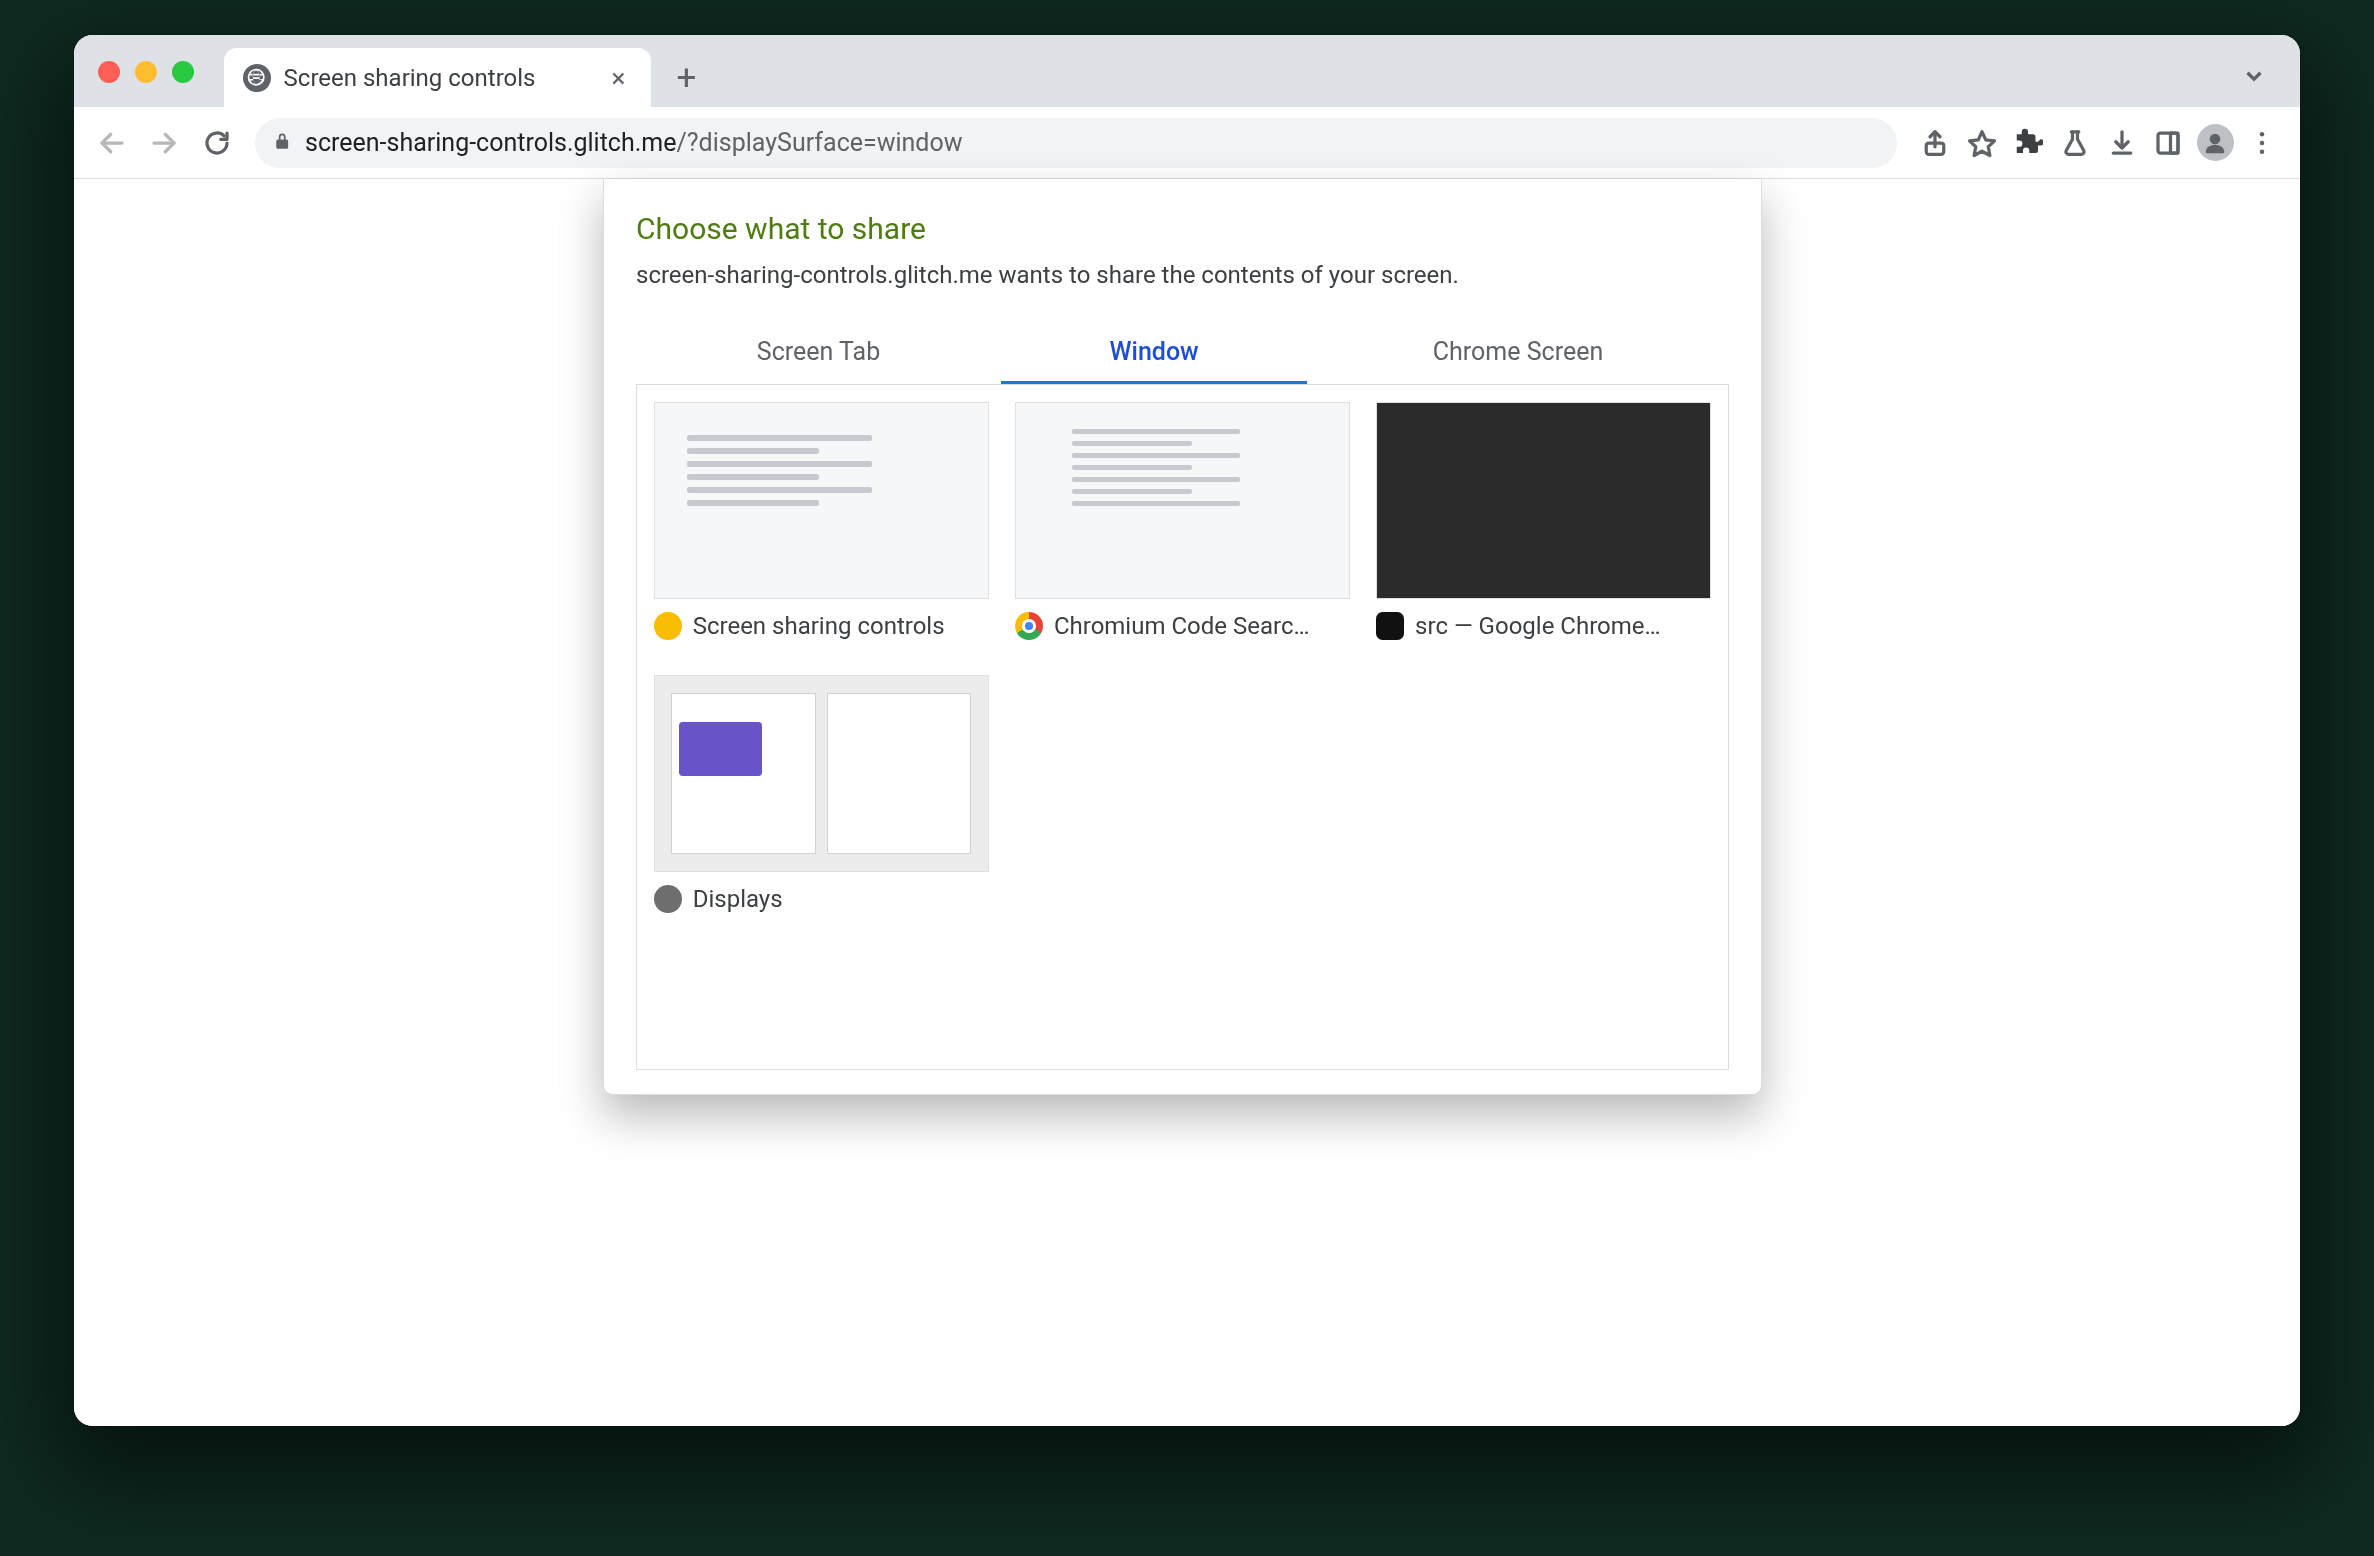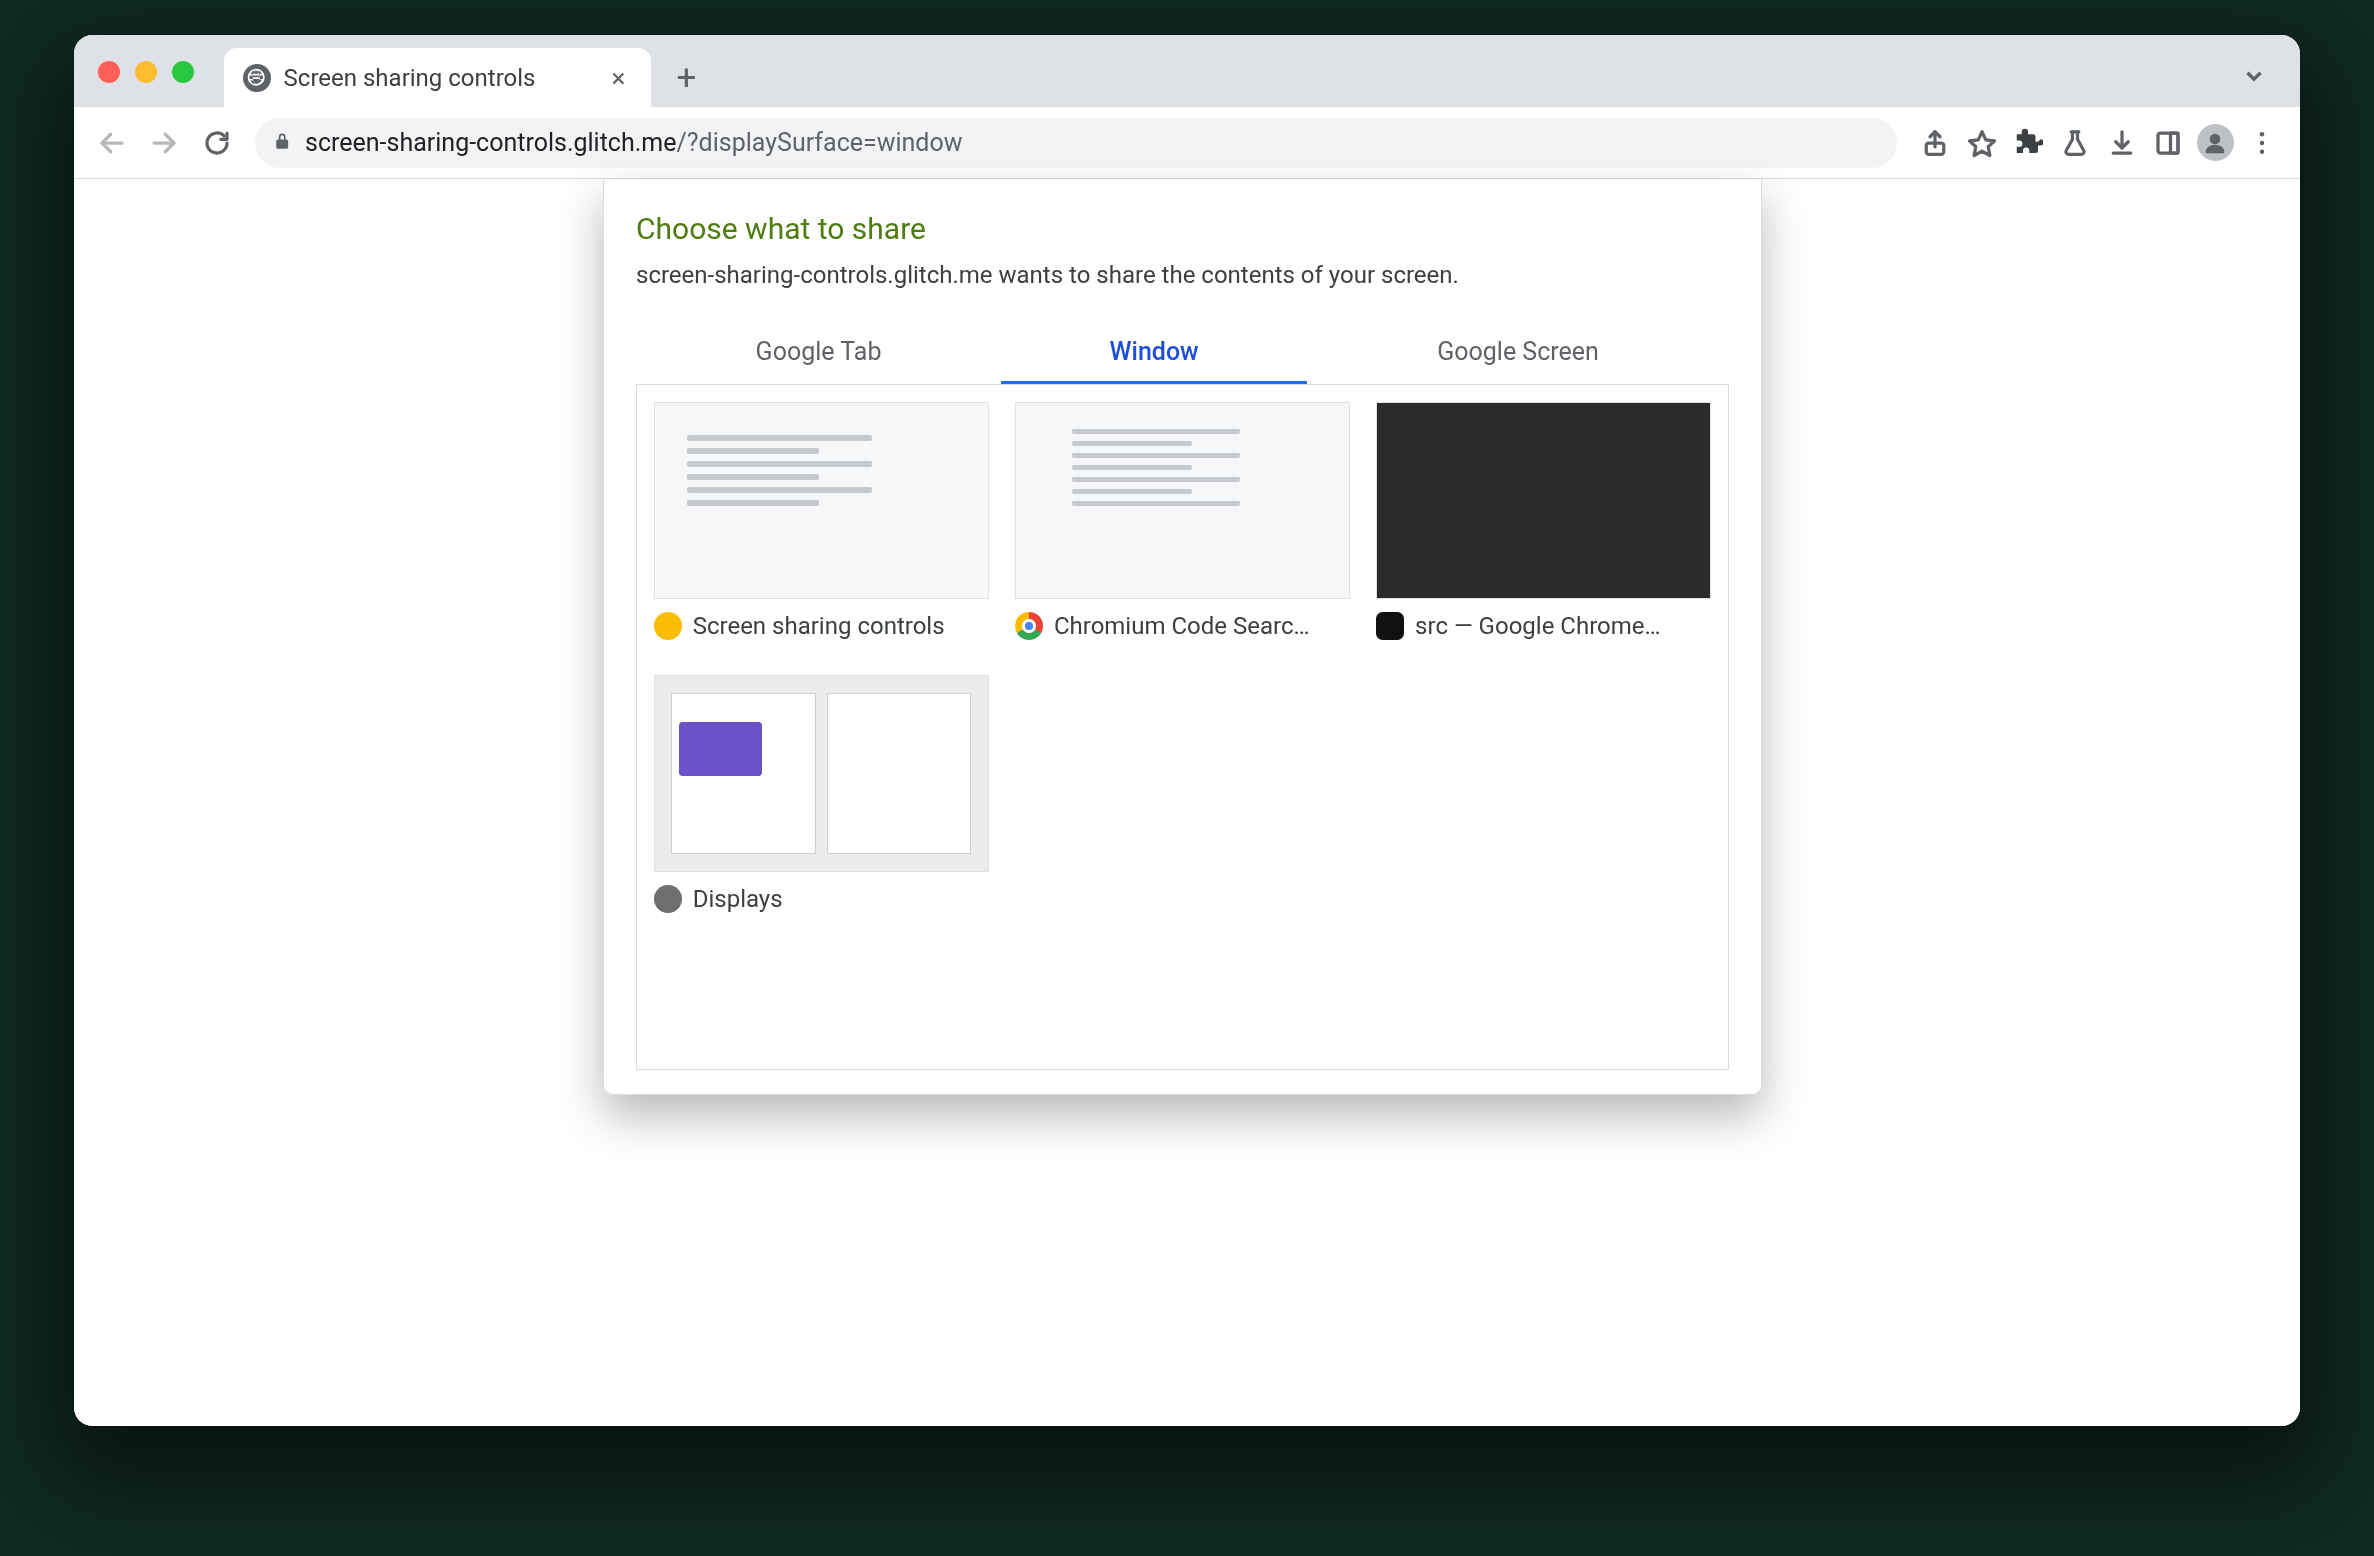--- a/index.html
+++ b/index.html
@@ -286,23 +286,23 @@
       </div>
     </div>
 
     <div class="content">
       <div class="dialog">
         <div class="dlg-head">
           <div class="dlg-title">Choose what to share</div>
           <div class="dlg-sub">screen-sharing-controls.glitch.me wants to share the contents of your screen.</div>
         </div>
         <div class="dlg-tabs">
-          <div class="dlg-tab t0">Google Tab</div>
+          <div class="dlg-tab t0">Screen Tab</div>
           <div class="dlg-tab t1 active">Window</div>
-          <div class="dlg-tab t2">Google Screen</div>
+          <div class="dlg-tab t2">Chrome Screen</div>
         </div>
         <div class="dlg-body">
           <div class="grid">
 
             <div class="card">
               <div class="thumb">
                 <div class="bars">
                     <span></span>
                     <span></span>
                     <span></span>

